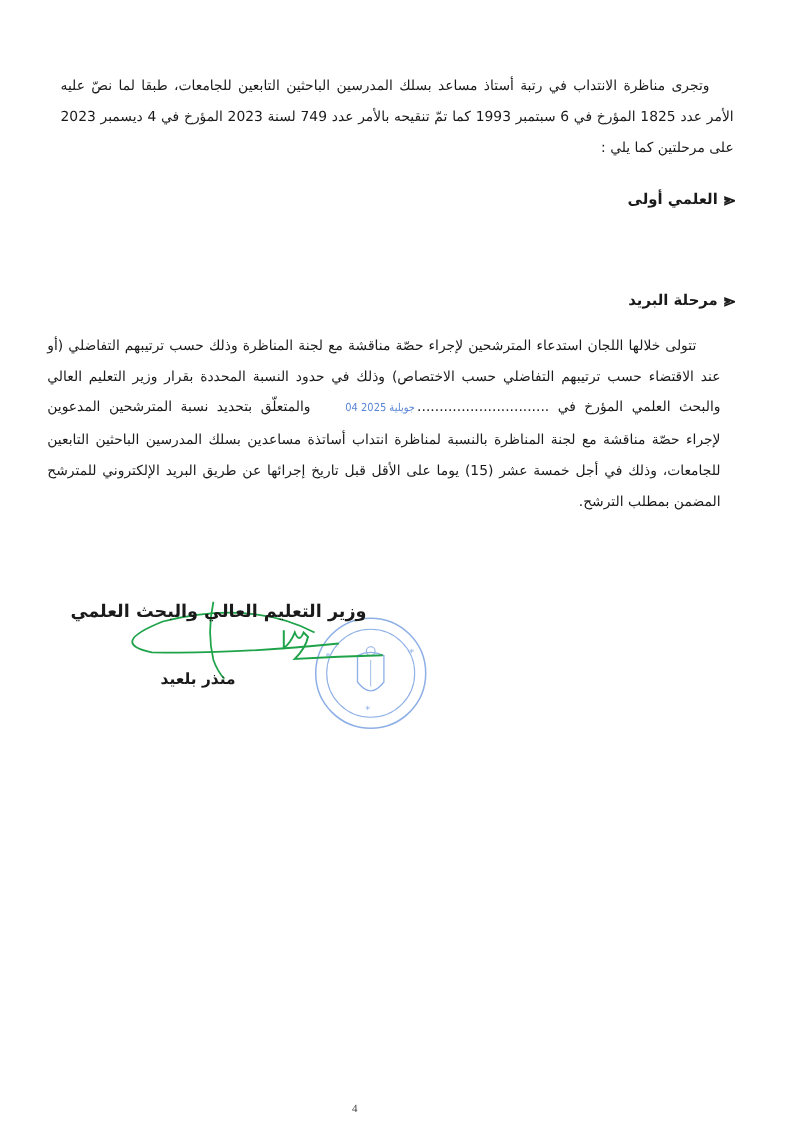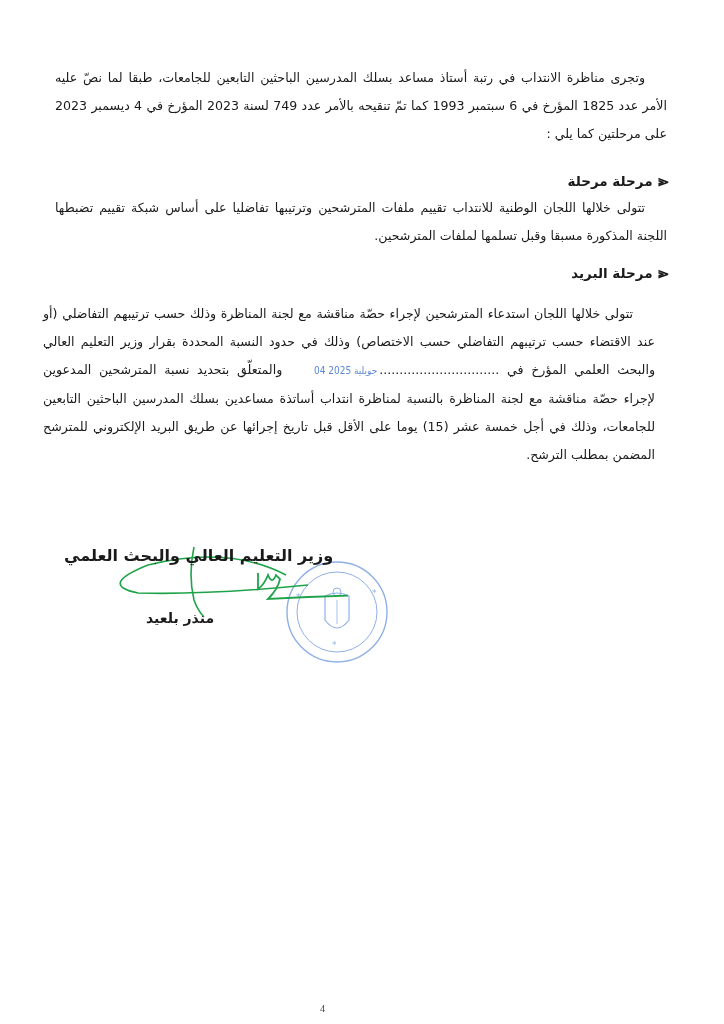--- a/index.html
+++ b/index.html
@@ -22,23 +22,22 @@
 </style>
 </head>
 <body>
 
 <div class="page">
 
   <p class="para indent" style="top:64px; margin:0;">وتجرى مناظرة الانتداب في رتبة أستاذ مساعد بسلك المدرسين الباحثين التابعين للجامعات، طبقا لما نصّ عليه الأمر عدد 1825 المؤرخ في 6 سبتمبر 1993 كما تمّ تنقيحه بالأمر عدد 749 لسنة 2023 المؤرخ في 4 ديسمبر 2023 على مرحلتين كما يلي :</p>
 
   <div class="heading" style="top:172px;">
     <span class="arrow">⪡</span>
-    <span>مرحلة مرحلة</span>
+    <span>العلمي أولى</span>
   </div>
-  <p class="para indent" style="top:194px; margin:0;">تتولى خلالها اللجان الوطنية للانتداب تقييم ملفات المترشحين وترتيبها تفاضليا على أساس شبكة تقييم تضبطها اللجنة المذكورة مسبقا وقبل تسلمها لملفات المترشحين.</p>
 
   <div class="heading" style="top:264px;">
     <span class="arrow">⪡</span>
     <span>مرحلة البريد</span>
   </div>
   <p class="para indent" style="top:288px; margin:12px;">
     <span>تتولى خلالها اللجان استدعاء المترشحين لإجراء حصّة مناقشة مع لجنة المناظرة وذلك حسب ترتيبهم التفاضلي (أو عند الاقتضاء حسب ترتيبهم التفاضلي حسب الاختصاص) وذلك في حدود النسبة المحددة بقرار وزير التعليم العالي والبحث العلمي المؤرخ في</span>
     <span class="dots">..............................</span><span class="stamp-date">04 جويلية 2025</span>
     <span>والمتعلّق بتحديد نسبة المترشحين المدعوين لإجراء حصّة مناقشة مع لجنة المناظرة بالنسبة لمناظرة انتداب أساتذة مساعدين بسلك المدرسين الباحثين التابعين للجامعات، وذلك في أجل خمسة عشر (15) يوما على الأقل قبل تاريخ إجرائها عن طريق البريد الإلكتروني للمترشح المضمن بمطلب الترشح.</span>
   </p>

